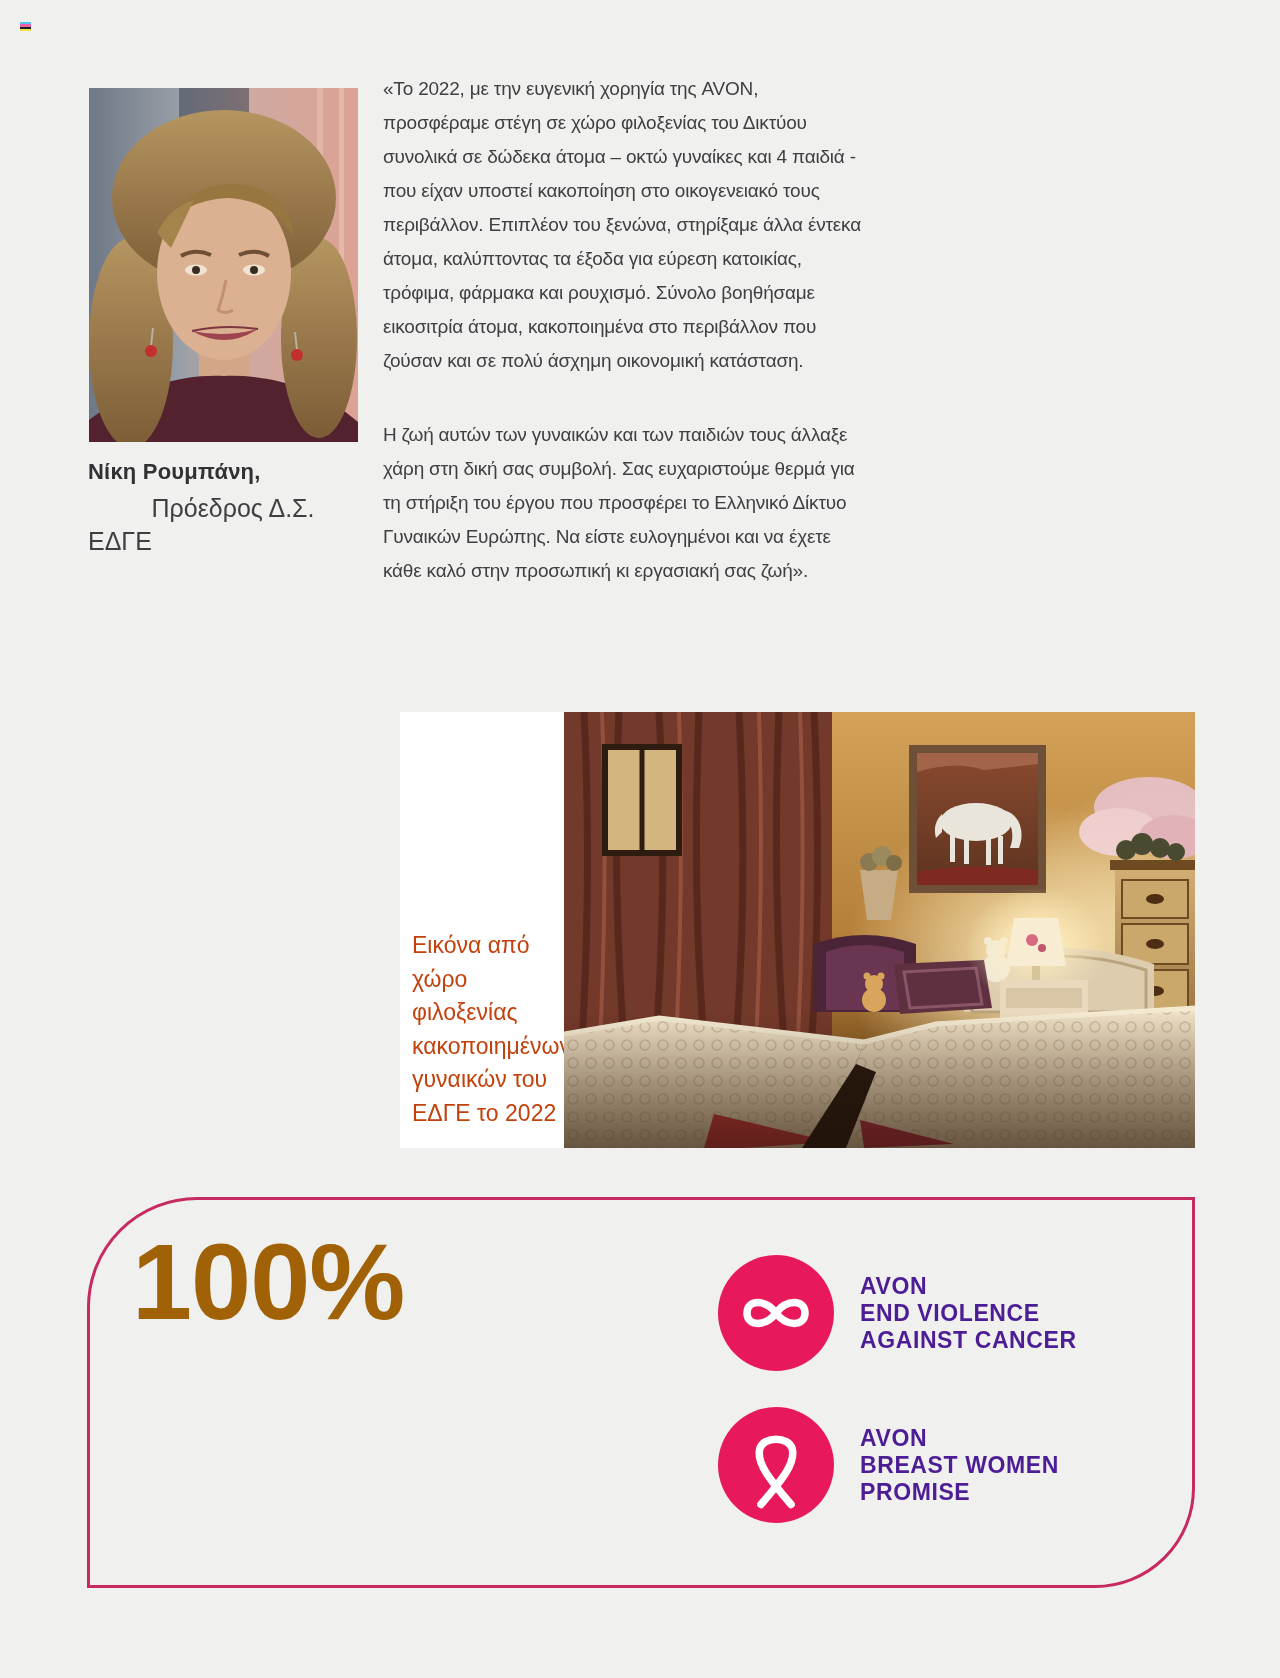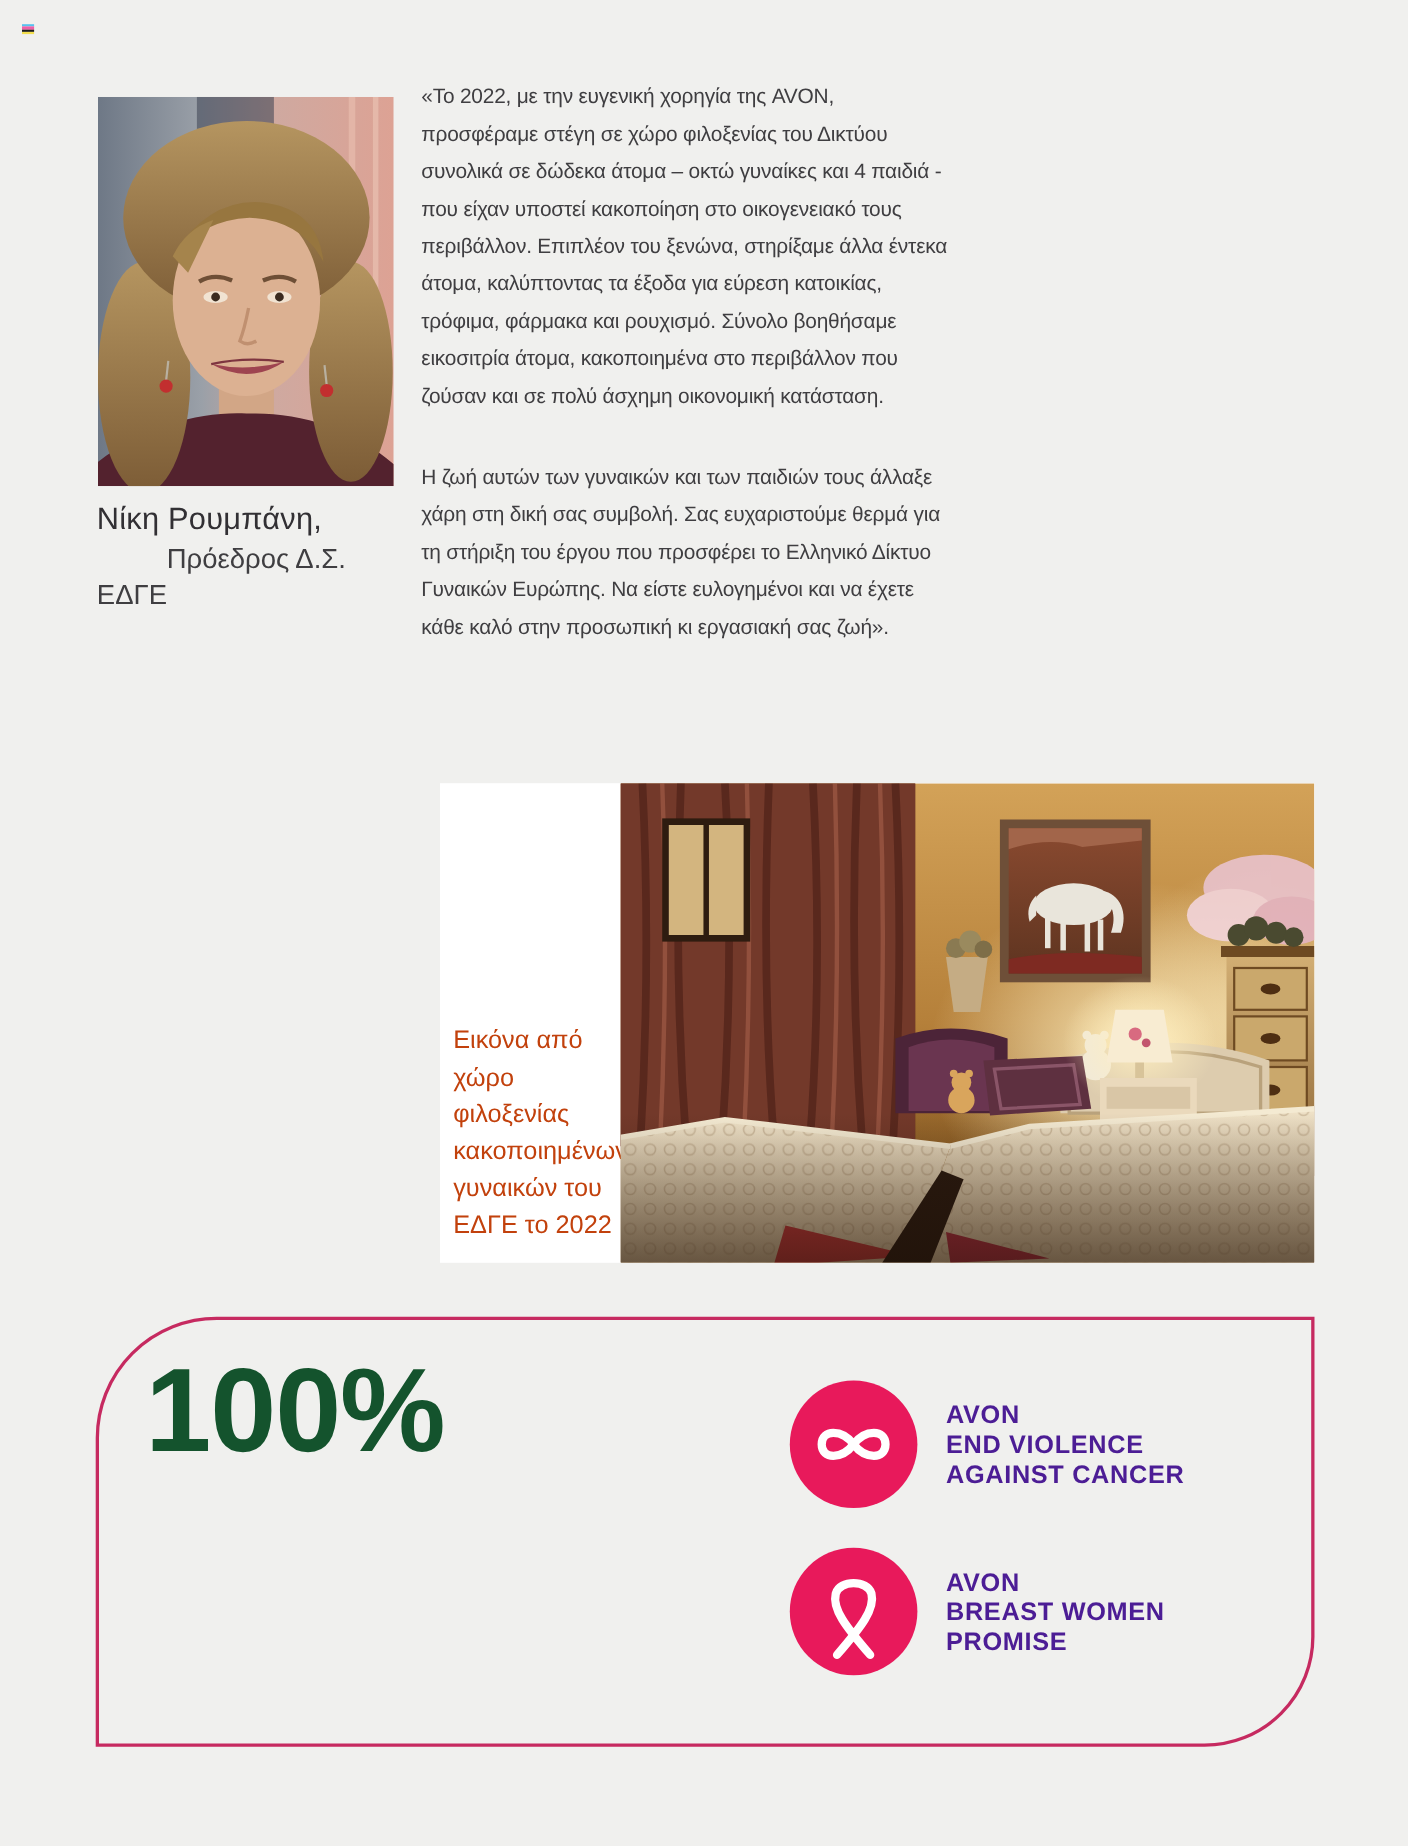--- a/index.html
+++ b/index.html
@@ -11,21 +11,21 @@
   }
   
   .print-mark{position:absolute;left:20px;top:22px;width:11px;height:9px;display:flex;flex-direction:column;}
   .print-mark i{flex:1;display:block;}
 
   
   .portrait{position:absolute;left:89px;top:88px;width:269px;height:354px;overflow:hidden;}
   .portrait svg{display:block;}
 
   .profile-block{position:absolute;left:88px;top:455px;width:290px;}
-  .profile-name{font-size:28px;font-weight:normal;color:#323034;letter-spacing:.2px;line-height:34px;}
+  .profile-name{font-size:22px;font-weight:bold;color:#323034;letter-spacing:.2px;line-height:34px;}
   .profile-role,.profile-org{font-size:25px;line-height:33px;color:#3f3e41;}
   .profile-role{margin-top:3px;text-align:center;}
 
   
   .quote-col{position:absolute;left:383px;top:72px;width:800px;}
   .quote-col p{margin:0;font-size:19px;line-height:34px;white-space:pre-line;letter-spacing:-0.2px;}
   .quote-col p + p{margin-top:40px;}
 
   
   .photo-panel{position:absolute;left:400px;top:712px;width:795px;height:436px;background:#ffffff;}
@@ -35,21 +35,21 @@
 
   
   .promo-box{
     position:absolute;left:87px;top:1197px;width:1108px;height:391px;
     border:3px solid #c62a60;box-sizing:border-box;
     border-radius:110px 0 100px 0;
   }
   .promo-headline{
     position:absolute;left:42px;top:28px;
     font-size:108px;font-weight:bold;letter-spacing:-1px;
-    color:#14532d;line-height:1;
+    color:#a16207;line-height:1;
   }
   .promo-text{position:absolute;left:44px;top:168px;width:575px;margin:0;font-size:27px;line-height:37.5px;color:#3b393c;}
   .promo-text .b{font-weight:bold;color:#2e2c2f;}
 
   .logo-row{position:absolute;left:628px;display:flex;align-items:center;}
   .logo-row.first{top:55px;}
   .logo-row.second{top:207px;}
   .logo-circle{width:116px;height:116px;border-radius:50%;background:#e8195b;flex:0 0 auto;}
   .logo-circle svg{display:block;}
   .logo-label{margin-left:26px;font-size:23px;font-weight:bold;line-height:27px;letter-spacing:.6px;color:#4c1d95;white-space:nowrap;}

